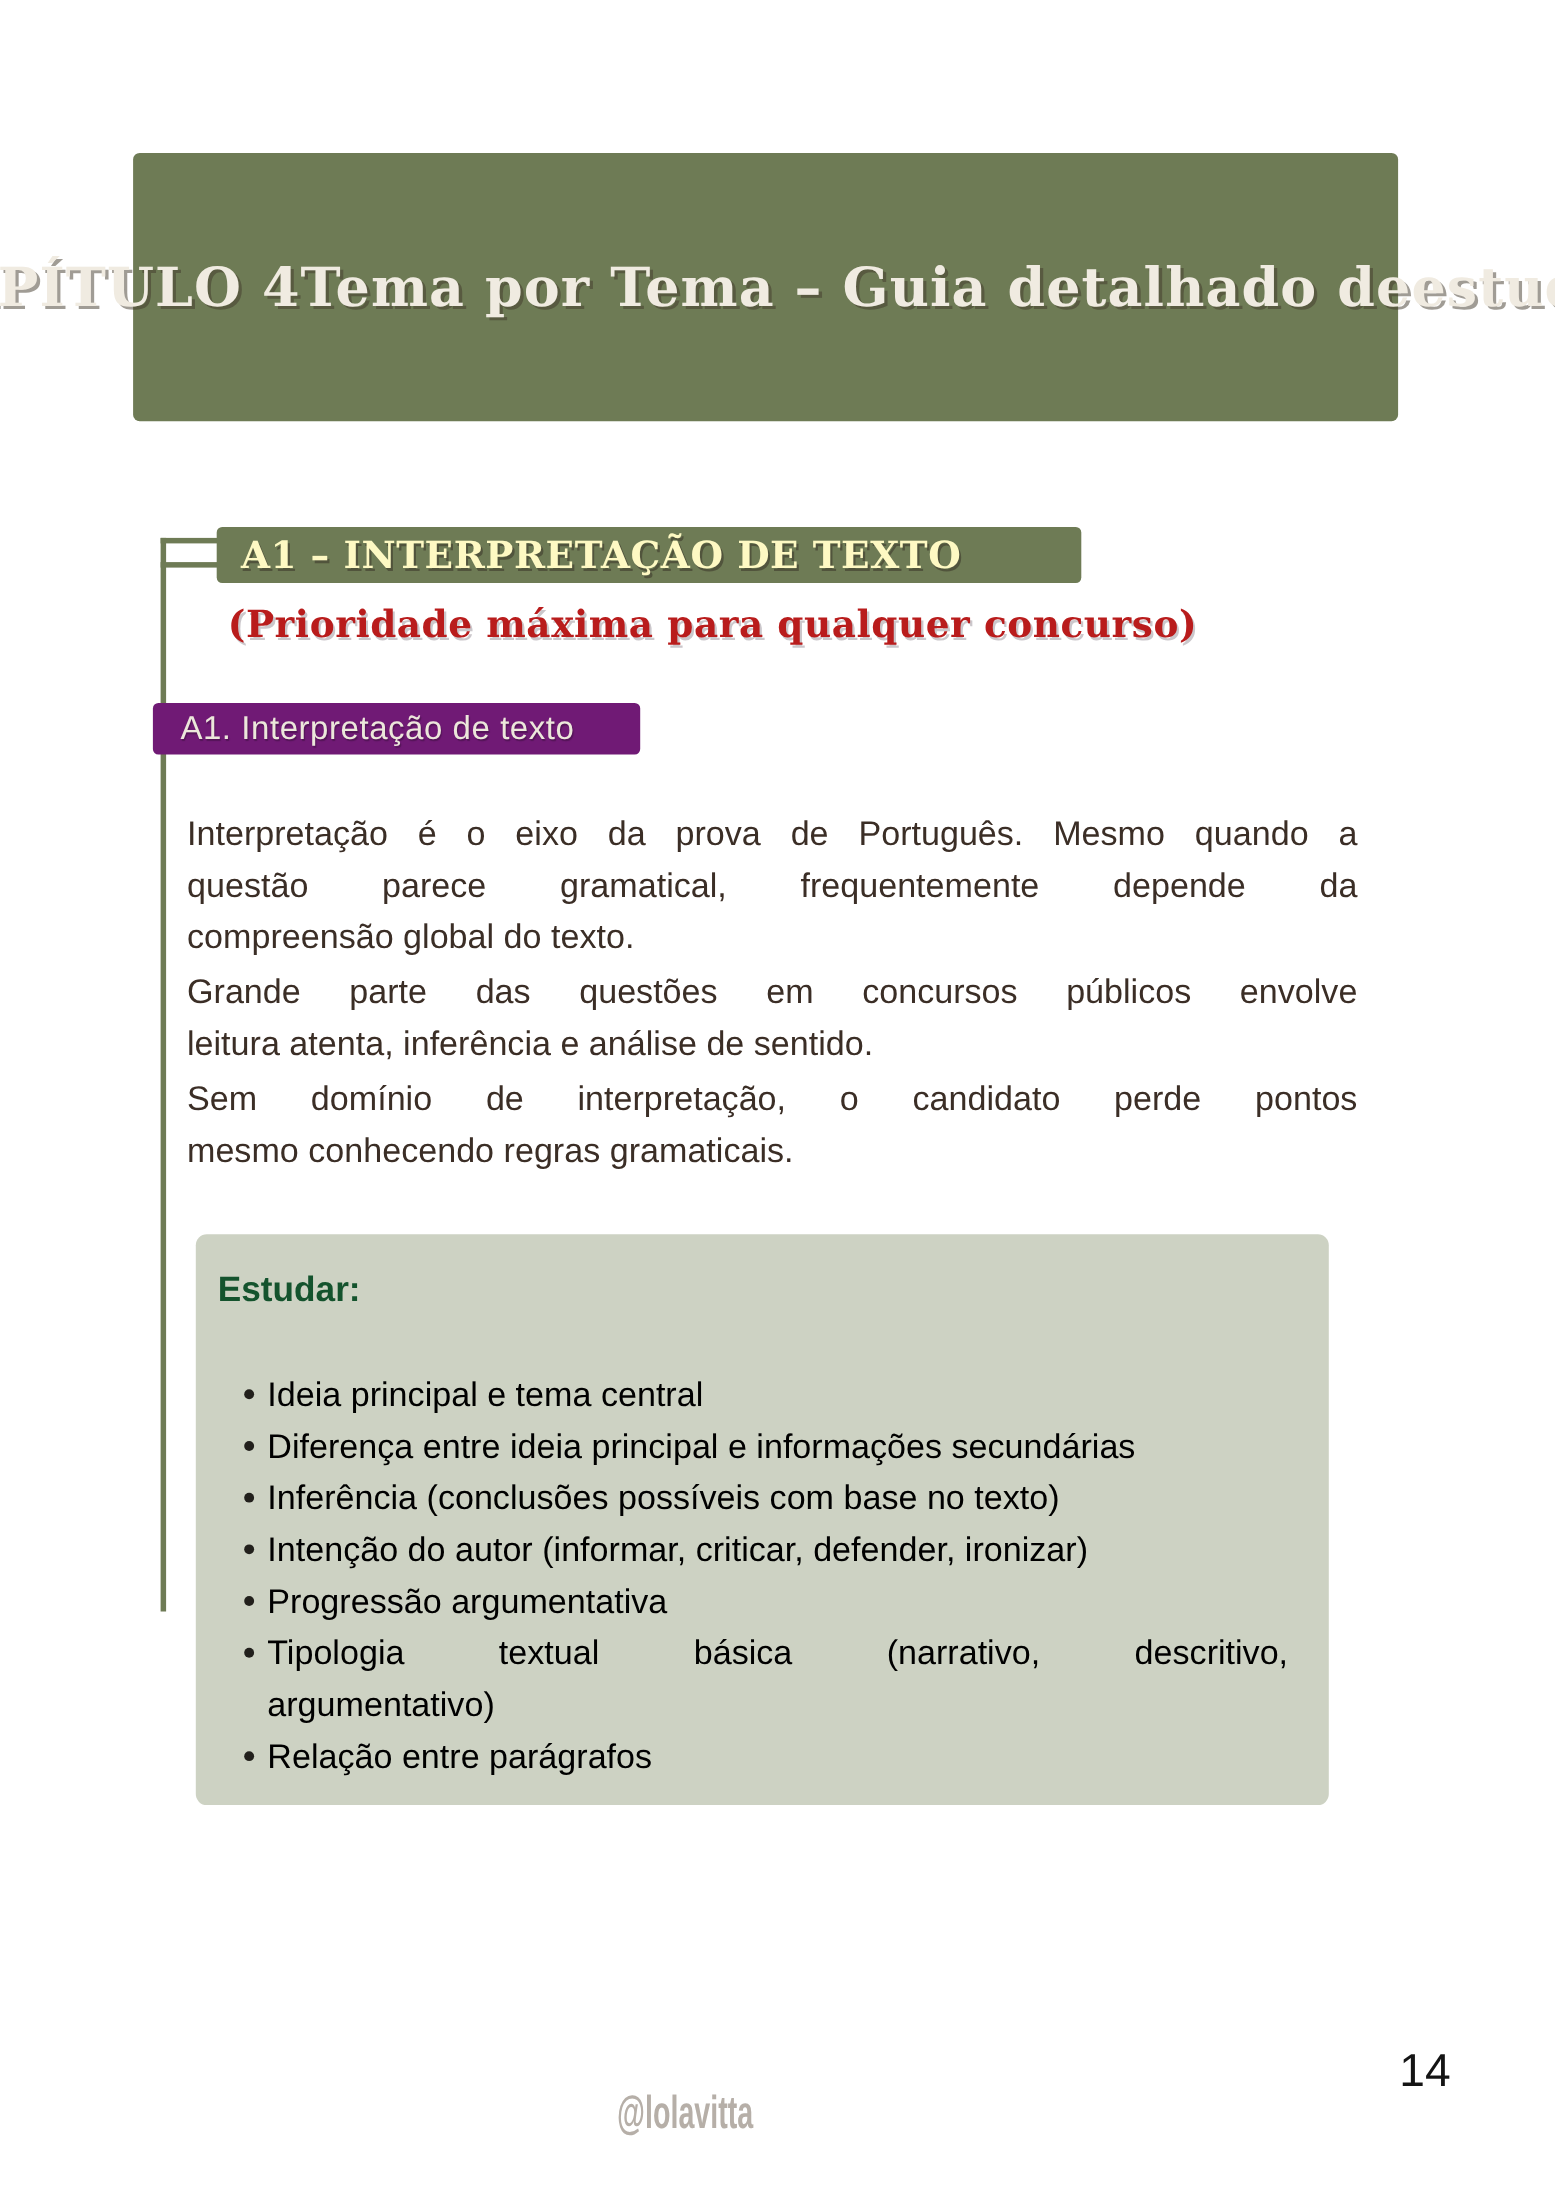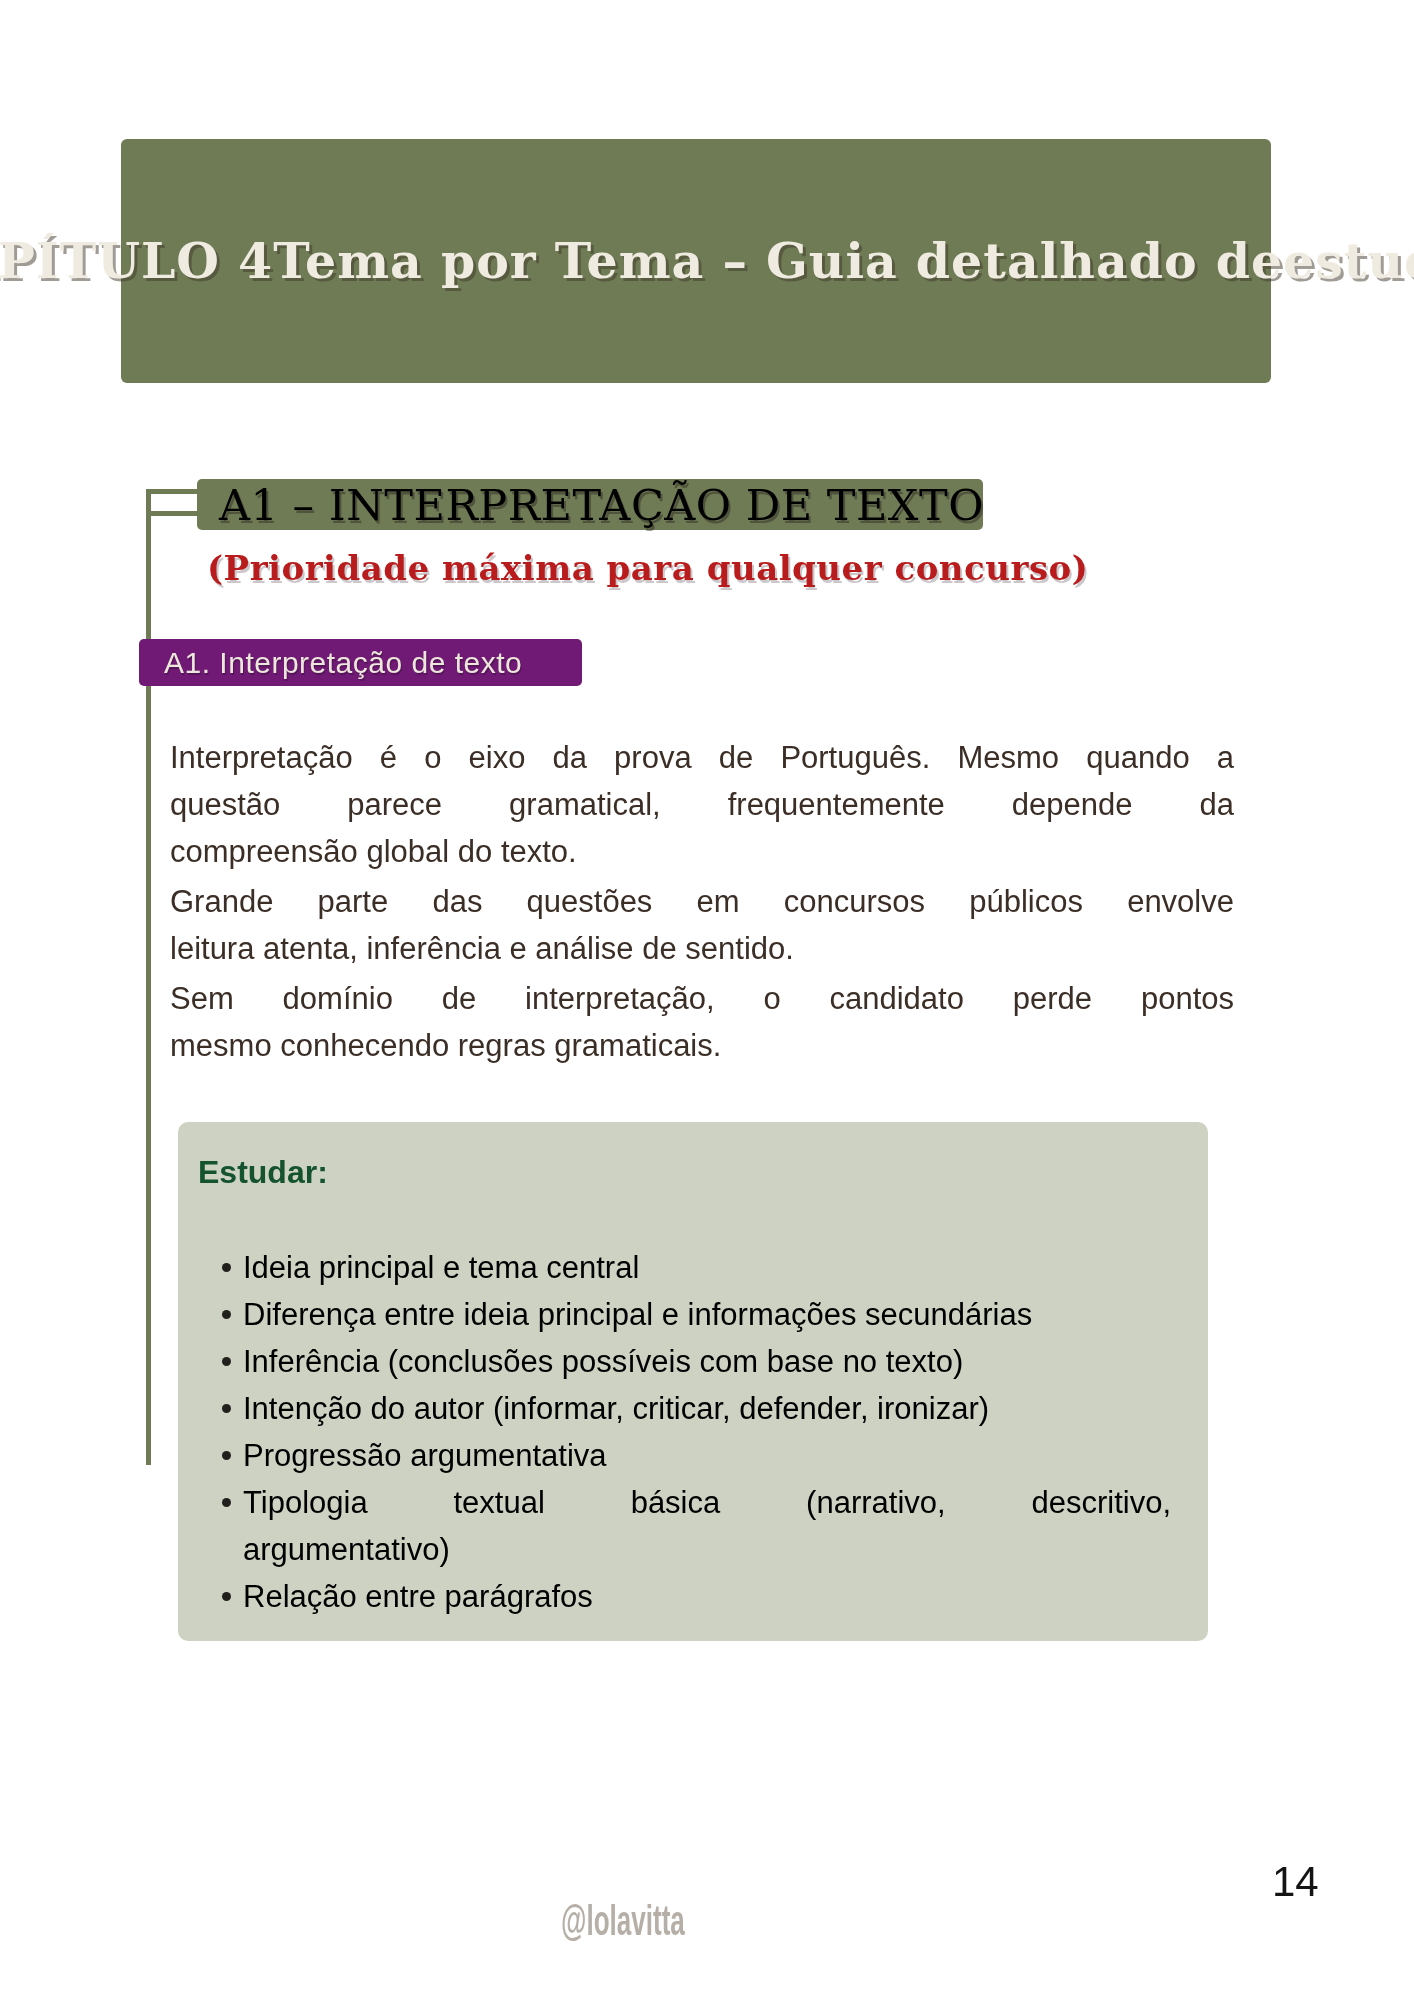--- a/index.html
+++ b/index.html
@@ -57,23 +57,23 @@
     width: 786px; height: 51px;
     background: #6e7b55;
     border-radius: 5px;
     display: flex;
     align-items: center;
     padding-left: 22px;
     box-sizing: border-box;
   }
   .a1-bar .bar-label {
     font-family: "DejaVu Serif", serif;
-    font-weight: normal;
-    font-size: 43px;
-    color: #000000;
+    font-weight: bold;
+    font-size: 34px;
+    color: #fef9c3;
     letter-spacing: 0.5px;
     text-shadow: 2px 3px 0 rgba(58,52,40,0.55);
     white-space: nowrap;
   }
 
   
   .priority-note {
     position: absolute;
     left: 207px; top: 548px;
     font-family: "DejaVu Serif", serif;

